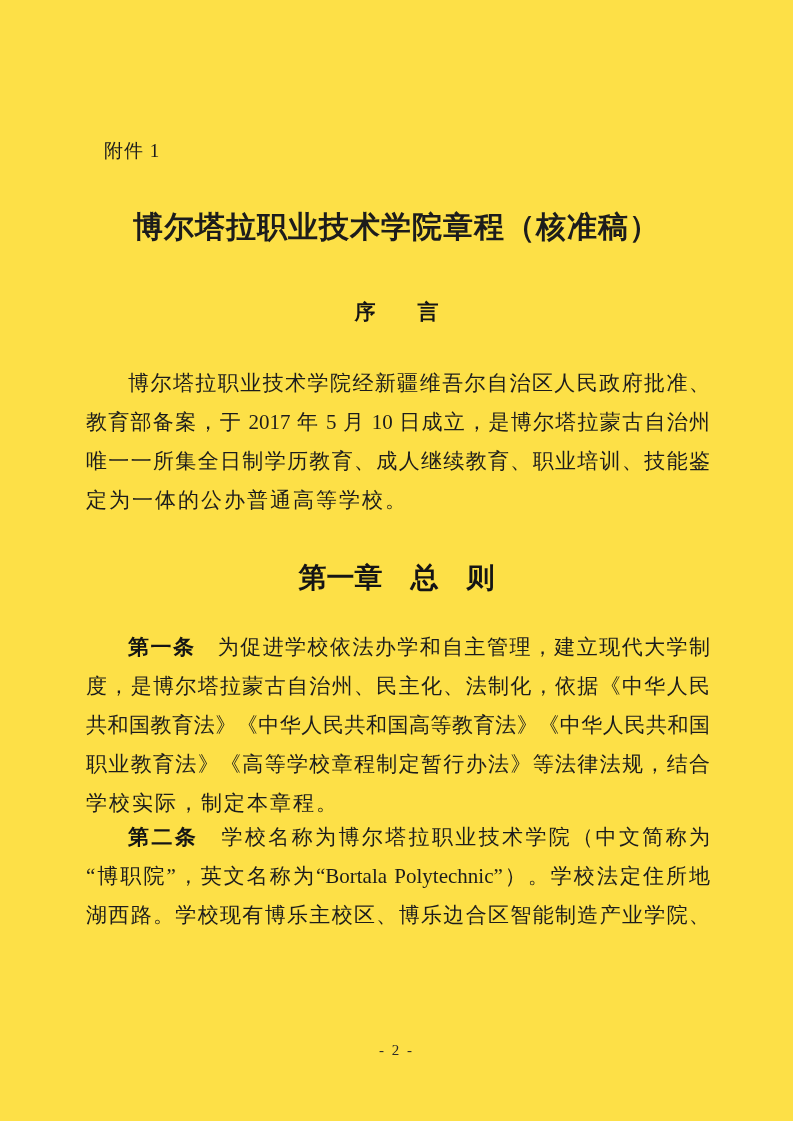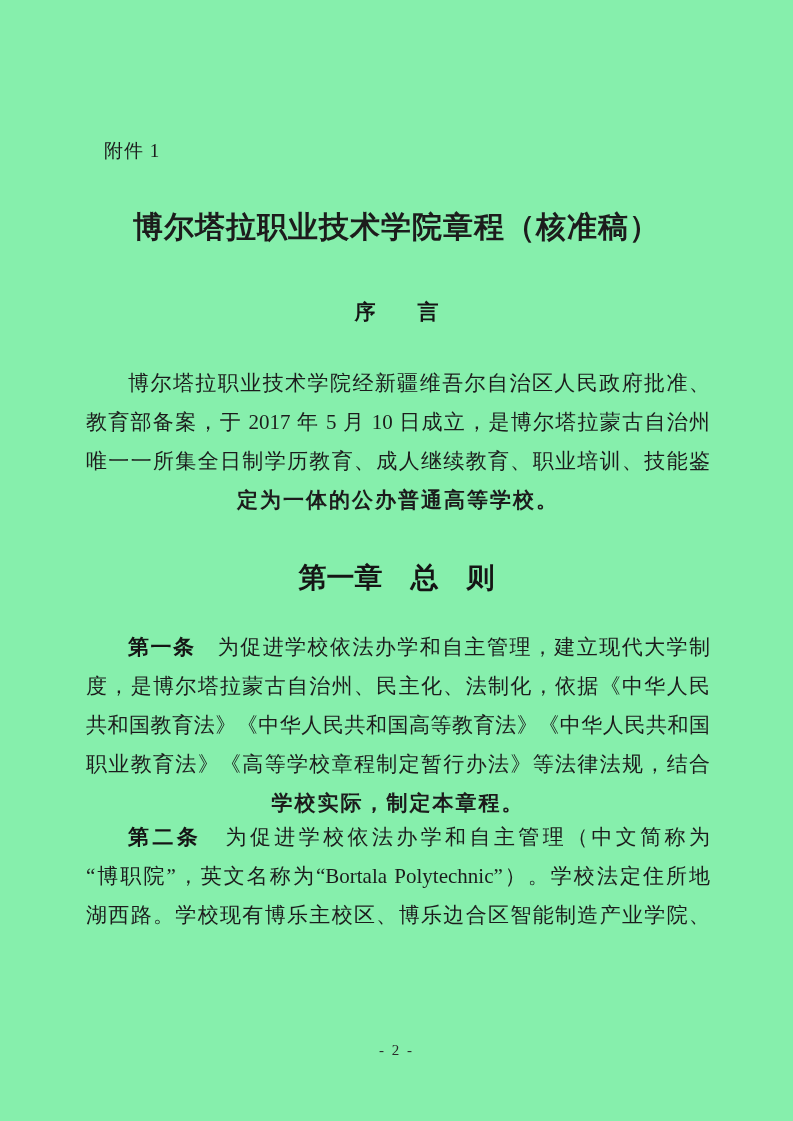--- a/index.html
+++ b/index.html
@@ -5,21 +5,21 @@
   html, body {
     margin: 0;
     padding: 0;
     background: #e9e9e9;
   }
   .page {
     position: relative;
     width: 793px;
     height: 1121px;
     margin: 0 auto;
-    background: #86efac;
+    background: #fde047;
     color: #1c1c1c;
     font-family: "Liberation Serif", "DejaVu Serif", serif;
     overflow: hidden;
   }
   .attachment {
     position: absolute;
     left: 104px;
     top: 138px;
     font-size: 19px;
     letter-spacing: 1px;
@@ -62,23 +62,22 @@
   .article-2 { top: 809px; }
   .line {
     min-height: 39px;
   }
   .just {
     text-align: justify;
     text-align-last: justify;
     text-justify: inter-character;
   }
   .plain {
-    text-align: center;
+    text-align: left;
     letter-spacing: 2px;
-    font-weight: bold;
   }
   .indent {
     text-indent: 2em;
   }
   .term {
     font-family: "Liberation Sans", "DejaVu Sans", sans-serif;
     font-weight: 700;
     color: #151515;
   }
   .page-number {
@@ -114,20 +113,20 @@
 
   <div class="body-block article-1">
     <div class="line just indent"><span class="term">第一条</span><span>　为促进学校依法办学和自主管理，建立现代大学制</span></div>
     <div class="line just">度，是博尔塔拉蒙古自治州、民主化、法制化，依据《中华人民</div>
     <div class="line just">共和国教育法》《中华人民共和国高等教育法》《中华人民共和国</div>
     <div class="line just">职业教育法》《高等学校章程制定暂行办法》等法律法规，结合</div>
     <div class="line plain">学校实际，制定本章程。</div>
   </div>
 
   <div class="body-block article-2">
-    <div class="line just indent"><span class="term">第二条</span><span>　为促进学校依法办学和自主管理（中文简称为</span></div>
+    <div class="line just indent"><span class="term">第二条</span><span>　学校名称为博尔塔拉职业技术学院（中文简称为</span></div>
     <div class="line just">“博职院”，英文名称为“Bortala Polytechnic”）。学校法定住所地</div>
     <div class="line just">湖西路。学校现有博乐主校区、博乐边合区智能制造产业学院、</div>
   </div>
 
   <div class="page-number">- 2 -</div>
 
 </div>
 
 </body></html>

